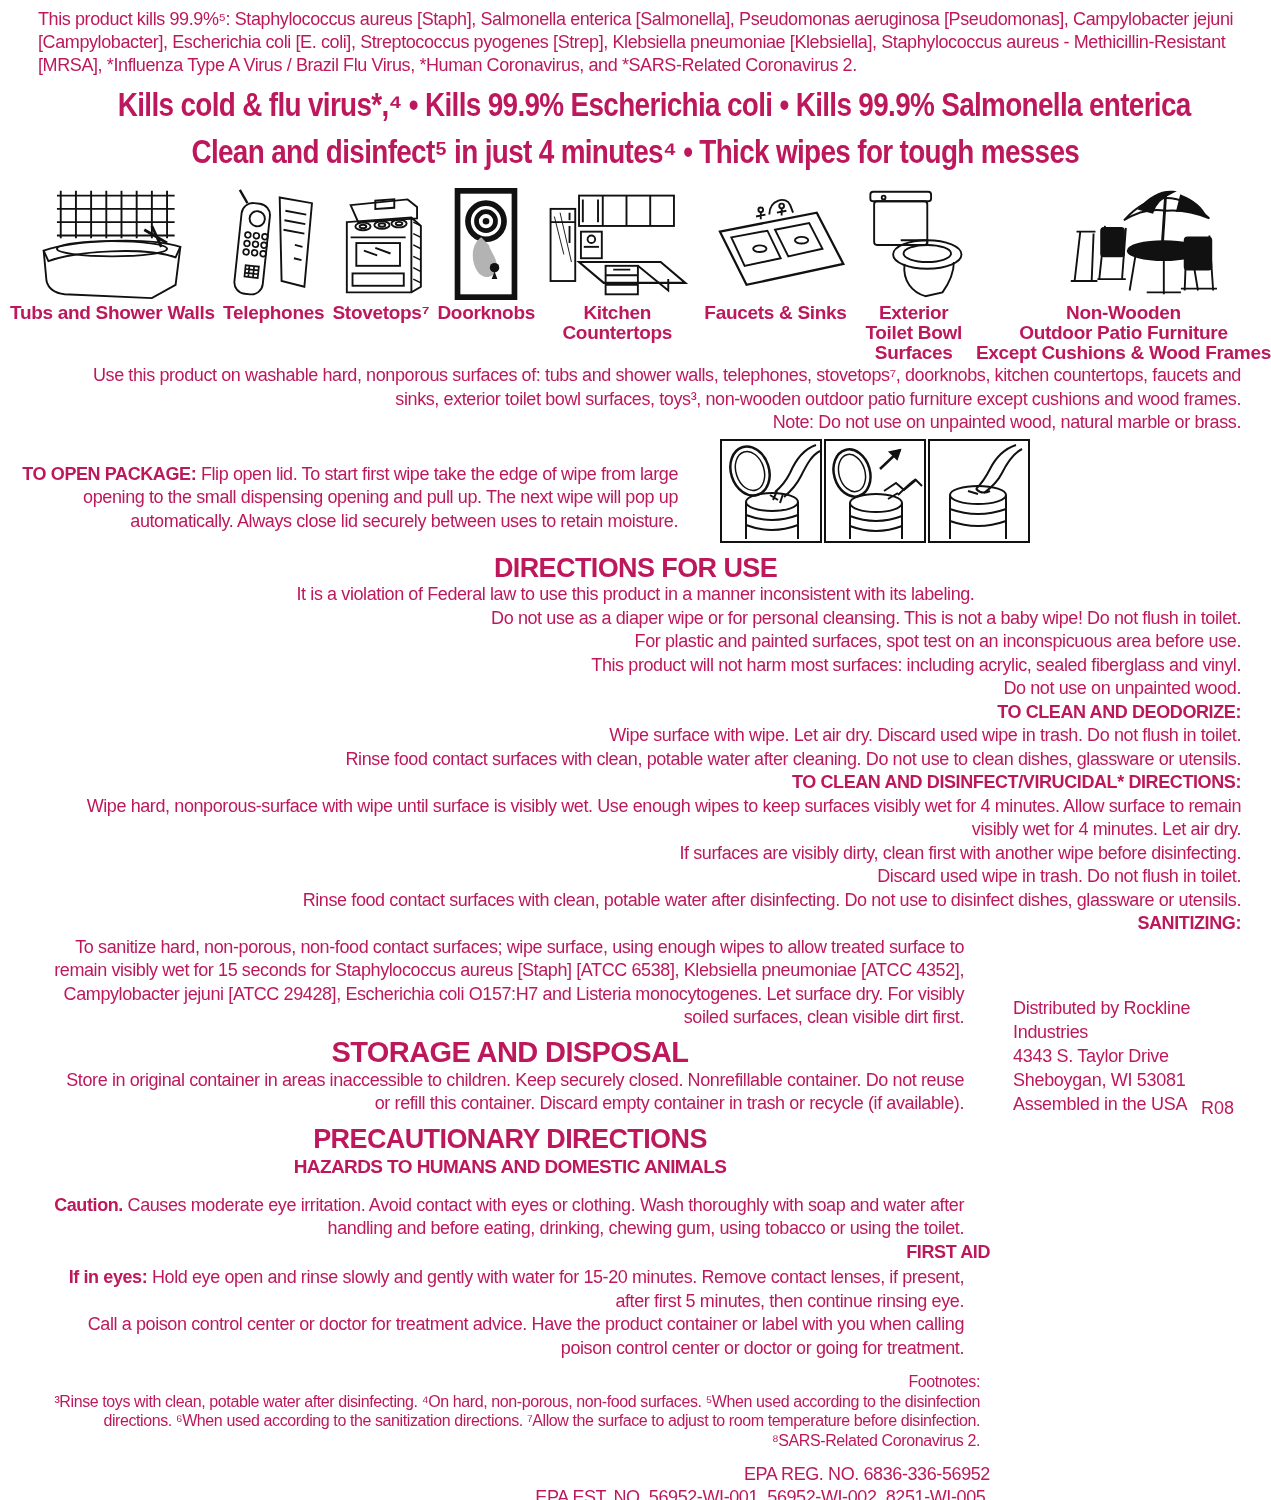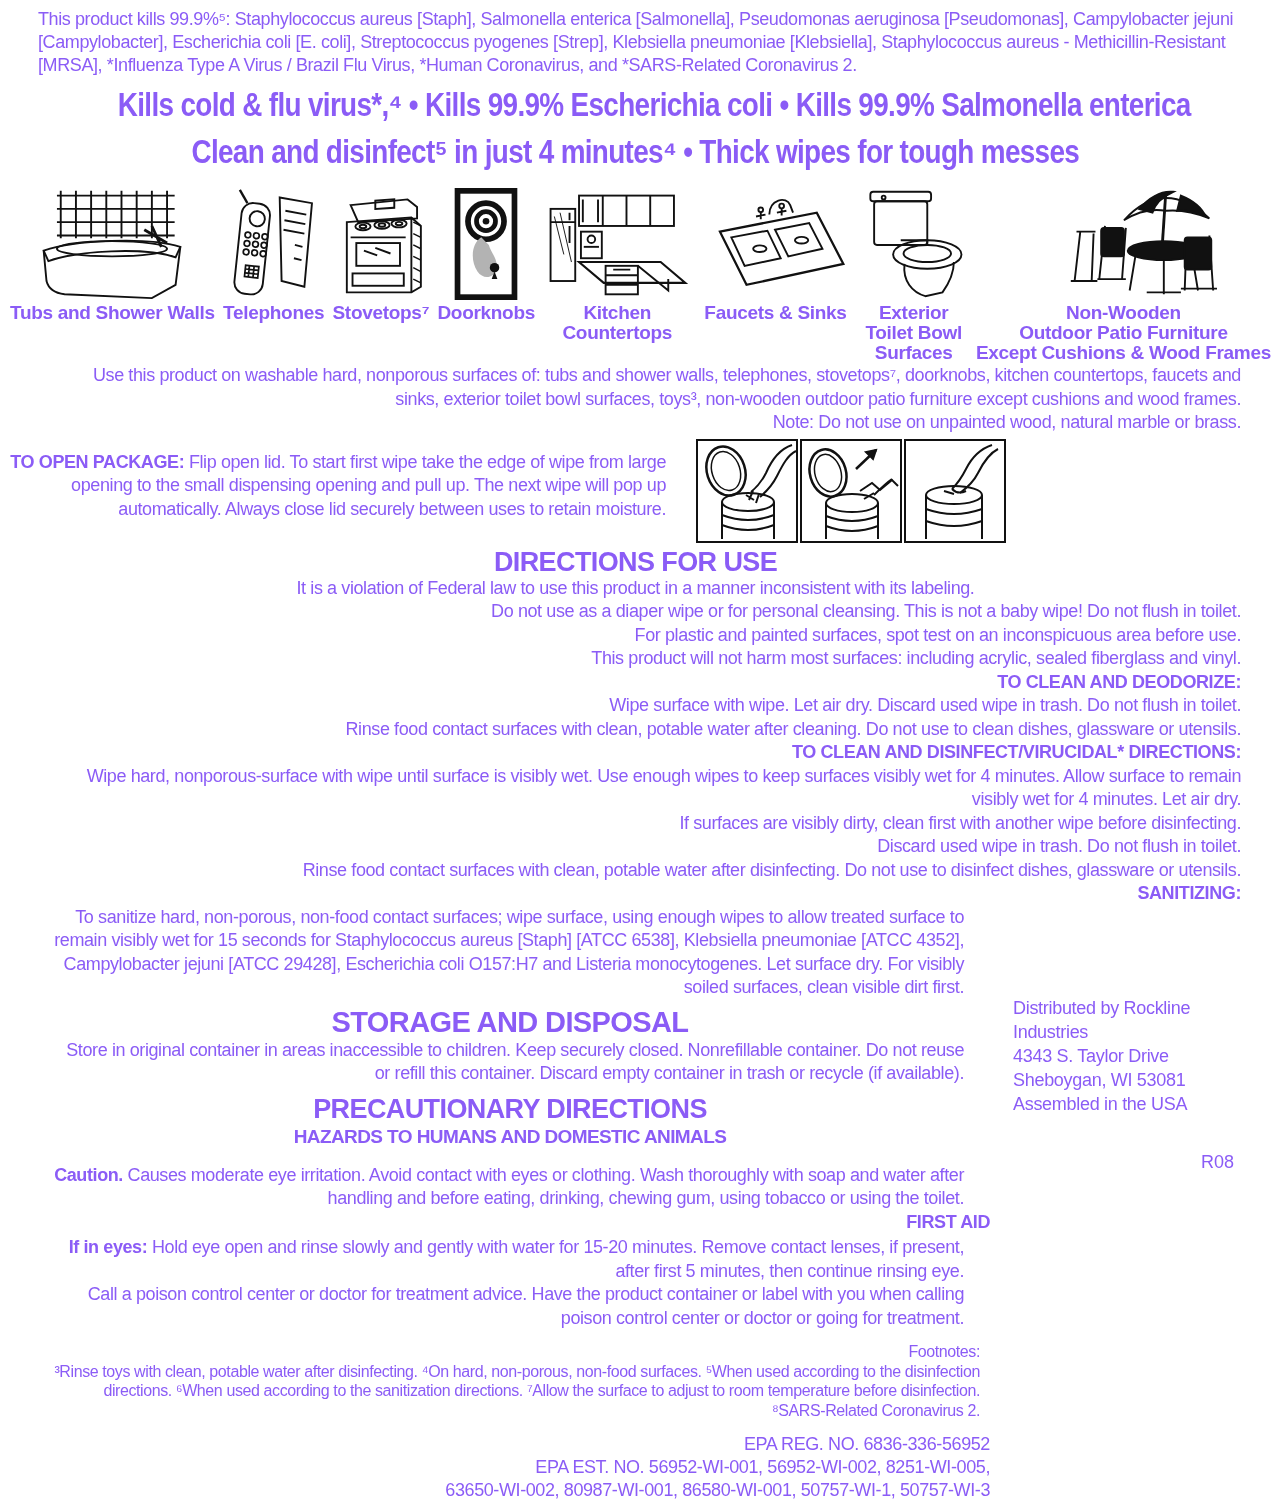--- a/index.html
+++ b/index.html
@@ -1,16 +1,16 @@
 <!DOCTYPE html>
 <html><head>
 <meta charset="utf-8">
 <style>
   html,body{margin:0;padding:0;background:#fff;}
-  .page{position:relative;width:1271px;height:1500px;background:#fff;color:#8b5cf6;
+  .page{position:relative;width:1271px;height:1500px;background:#fff;color:#be185d;
         font-family:"Liberation Sans",sans-serif;overflow:hidden;}
   .intro{margin:8px 28px 0 38px;font-size:18px;line-height:23px;letter-spacing:-0.4px;}
   .headline{text-align:center;margin-top:7px;line-height:41px;}
   .headline .cond{display:inline-block;white-space:nowrap;font-weight:bold;font-size:34px;
         letter-spacing:-0.8px;transform:scaleX(0.82);transform-origin:50% 50%;}
   
   .surfaces{display:flex;justify-content:space-between;align-items:flex-start;
         padding:10px 0 0 10px;height:168px;}
   .surface{display:flex;flex-direction:column;align-items:center;}
   .icon-box{height:112px;display:flex;align-items:center;justify-content:center;}
@@ -31,21 +31,21 @@
   .left-col{width:1020px;}
   .h-storage{font-size:29px;line-height:33px;margin-top:6px;}
   .h-precaution{font-size:27px;line-height:31px;margin-top:8px;}
   .h-hazards{font-size:19px;line-height:22px;margin-top:1px;}
   .footnotes{margin-top:12px;font-size:16px;line-height:19.5px;letter-spacing:-0.3px;}
   .footnotes .p{font-size:16px;line-height:19.5px;max-width:928px;}
   .epa{margin-top:13px;}
   .epa .p{line-height:23px;}
   .distributor{position:absolute;left:1013px;top:996px;width:252px;font-size:18px;
         line-height:24px;letter-spacing:-0.3px;}
-  .rcode{position:absolute;left:1150px;top:1152px;width:84px;text-align:right;font-size:18px;}
+  .rcode{position:absolute;left:1150px;top:1098px;width:84px;text-align:right;font-size:18px;}
   svg{display:block;}
 </style>
 </head>
 <body>
 
 <div class="page">
 
   <p class="intro">This product kills 99.9%⁵: Staphylococcus aureus [Staph], Salmonella enterica [Salmonella], Pseudomonas aeruginosa [Pseudomonas], Campylobacter jejuni [Campylobacter], Escherichia coli [E. coli], Streptococcus pyogenes [Strep], Klebsiella pneumoniae [Klebsiella], Staphylococcus aureus - Methicillin-Resistant [MRSA], *Influenza Type A Virus / Brazil Flu Virus, *Human Coronavirus, and *SARS-Related Coronavirus 2.</p>
 
   <div class="headline">
@@ -208,21 +208,21 @@
 Outdoor Patio Furniture
 Except Cushions &amp; Wood Frames</div>
     </div>
 
   </div>
 
   <p class="p usage"><span>Use this product on washable hard, nonporous surfaces of: tubs and shower walls, telephones, stovetops⁷, doorknobs, kitchen countertops, faucets and sinks, exterior toilet bowl surfaces, toys³, non-wooden outdoor patio furniture except cushions and wood frames.</span><br>
     <span>Note: Do not use on unpainted wood, natural marble or brass.</span></p>
 
   <div class="open-row">
-    <p class="p open-text" style="margin:4px">
+    <p class="p open-text" style="margin:16px">
       <span class="lead">TO OPEN PACKAGE:</span>
       <span>Flip open lid. To start first wipe take the edge of wipe from large opening to the small dispensing opening and pull up. The next wipe will pop up automatically. Always close lid securely between uses to retain moisture.</span>
     </p>
     <div class="open-diagram">
       <svg width="312" height="104" viewBox="0 0 312 104" fill="none" stroke="#111" stroke-width="2">
         <rect x="1" y="1" width="100" height="102"></rect>
         <rect x="105" y="1" width="100" height="102"></rect>
         <rect x="209" y="1" width="100" height="102"></rect>
         <g>
           <ellipse cx="30" cy="32" rx="19" ry="25" transform="rotate(-18 30 32)" stroke-width="2.5"></ellipse>
@@ -251,20 +251,21 @@
       </svg>
     </div>
   </div>
 
   <div class="h-center h-directions">DIRECTIONS FOR USE</div>
   <p class="violation">It is a violation of Federal law to use this product in a manner inconsistent with its labeling.</p>
 
   <p class="p">Do not use as a diaper wipe or for personal cleansing. This is not a baby wipe! Do not flush in toilet.</p>
   <p class="p">For plastic and painted surfaces, spot test on an inconspicuous area before use.</p>
   <p class="p">This product will not harm most surfaces: including acrylic, sealed fiberglass and vinyl.</p>
+  <p class="p">Do not use on unpainted wood.</p>
   <p class="p bold">TO CLEAN AND DEODORIZE:</p>
   <p class="p">Wipe surface with wipe. Let air dry. Discard used wipe in trash. Do not flush in toilet.</p>
   <p class="p">Rinse food contact surfaces with clean, potable water after cleaning. Do not use to clean dishes, glassware or utensils.</p>
   <p class="p bold">TO CLEAN AND DISINFECT/VIRUCIDAL* DIRECTIONS:</p>
   <p class="p">Wipe hard, nonporous-surface with wipe until surface is visibly wet. Use enough wipes to keep surfaces visibly wet for 4 minutes. Allow surface to remain visibly wet for 4 minutes. Let air dry.</p>
   <p class="p">If surfaces are visibly dirty, clean first with another wipe before disinfecting.</p>
   <p class="p">Discard used wipe in trash. Do not flush in toilet.</p>
   <p class="p">Rinse food contact surfaces with clean, potable water after disinfecting. Do not use to disinfect dishes, glassware or utensils.</p>
   <p class="p bold">SANITIZING:</p>
   <p class="p narrow">To sanitize hard, non-porous, non-food contact surfaces; wipe surface, using enough wipes to allow treated surface to remain visibly wet for 15 seconds for Staphylococcus aureus [Staph] [ATCC 6538], Klebsiella pneumoniae [ATCC 4352], Campylobacter jejuni [ATCC 29428], Escherichia coli O157:H7 and Listeria monocytogenes. Let surface dry. For visibly soiled surfaces, clean visible dirt first.</p>

